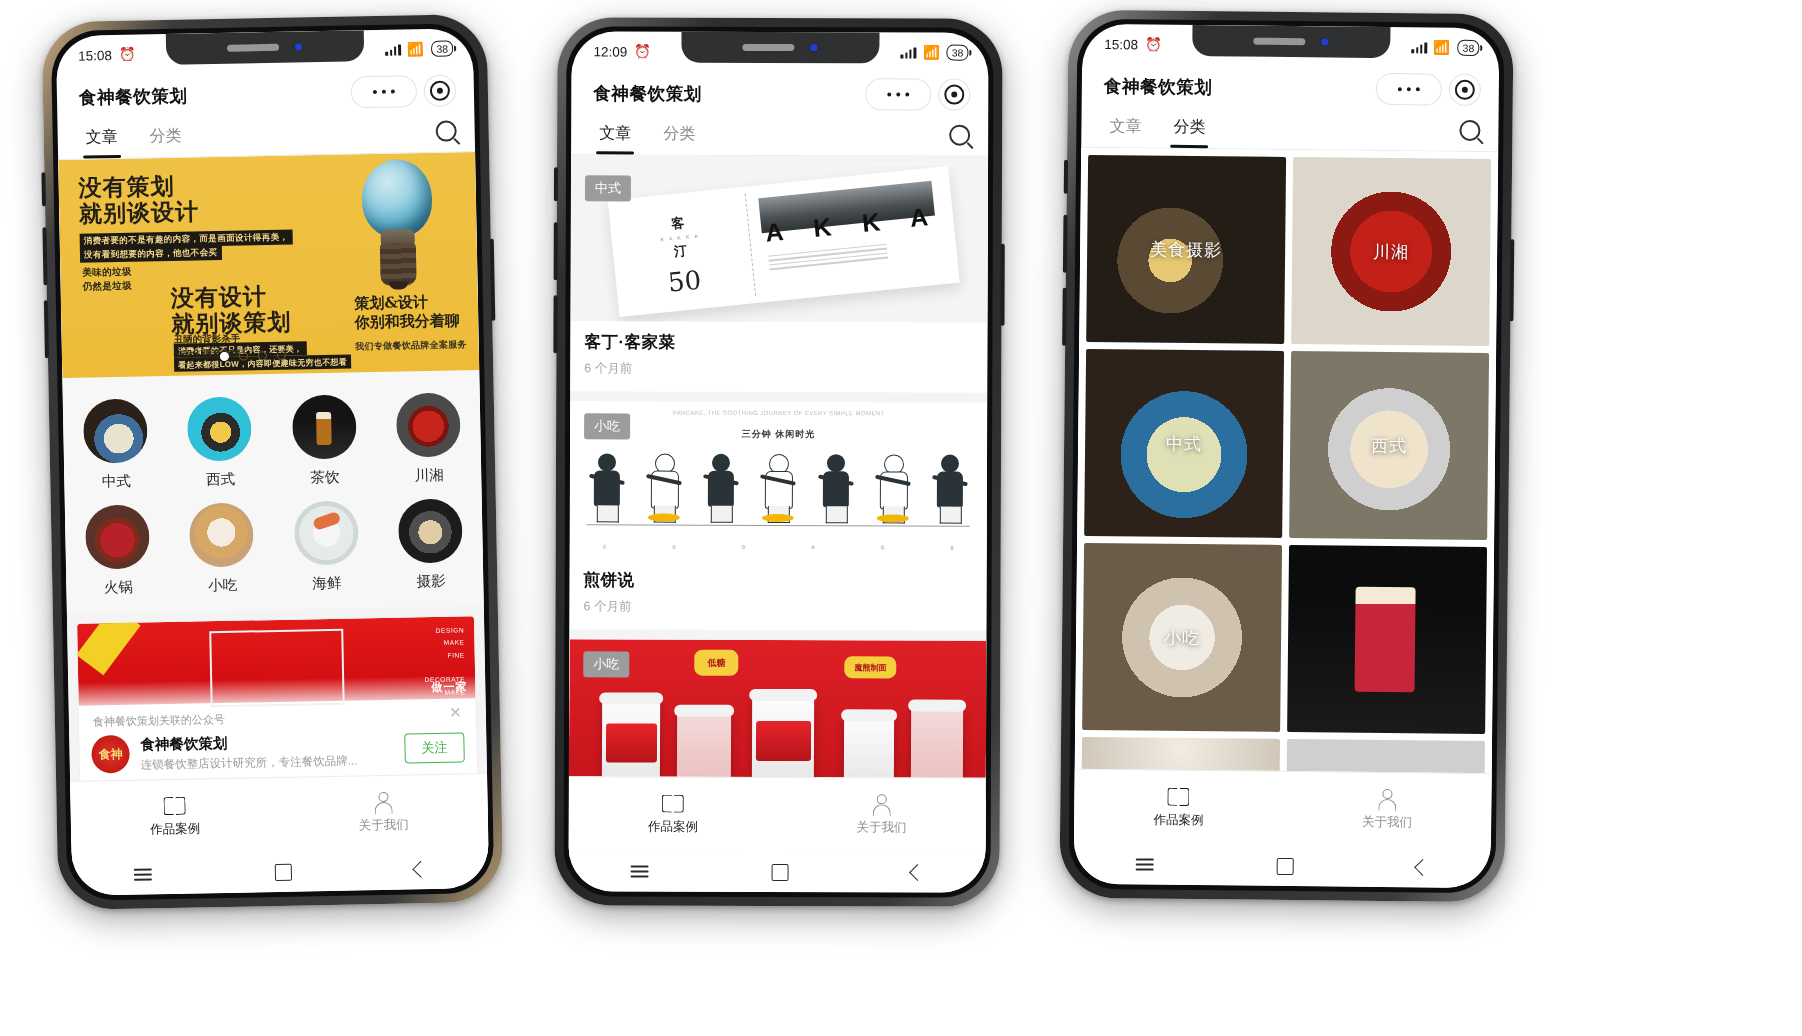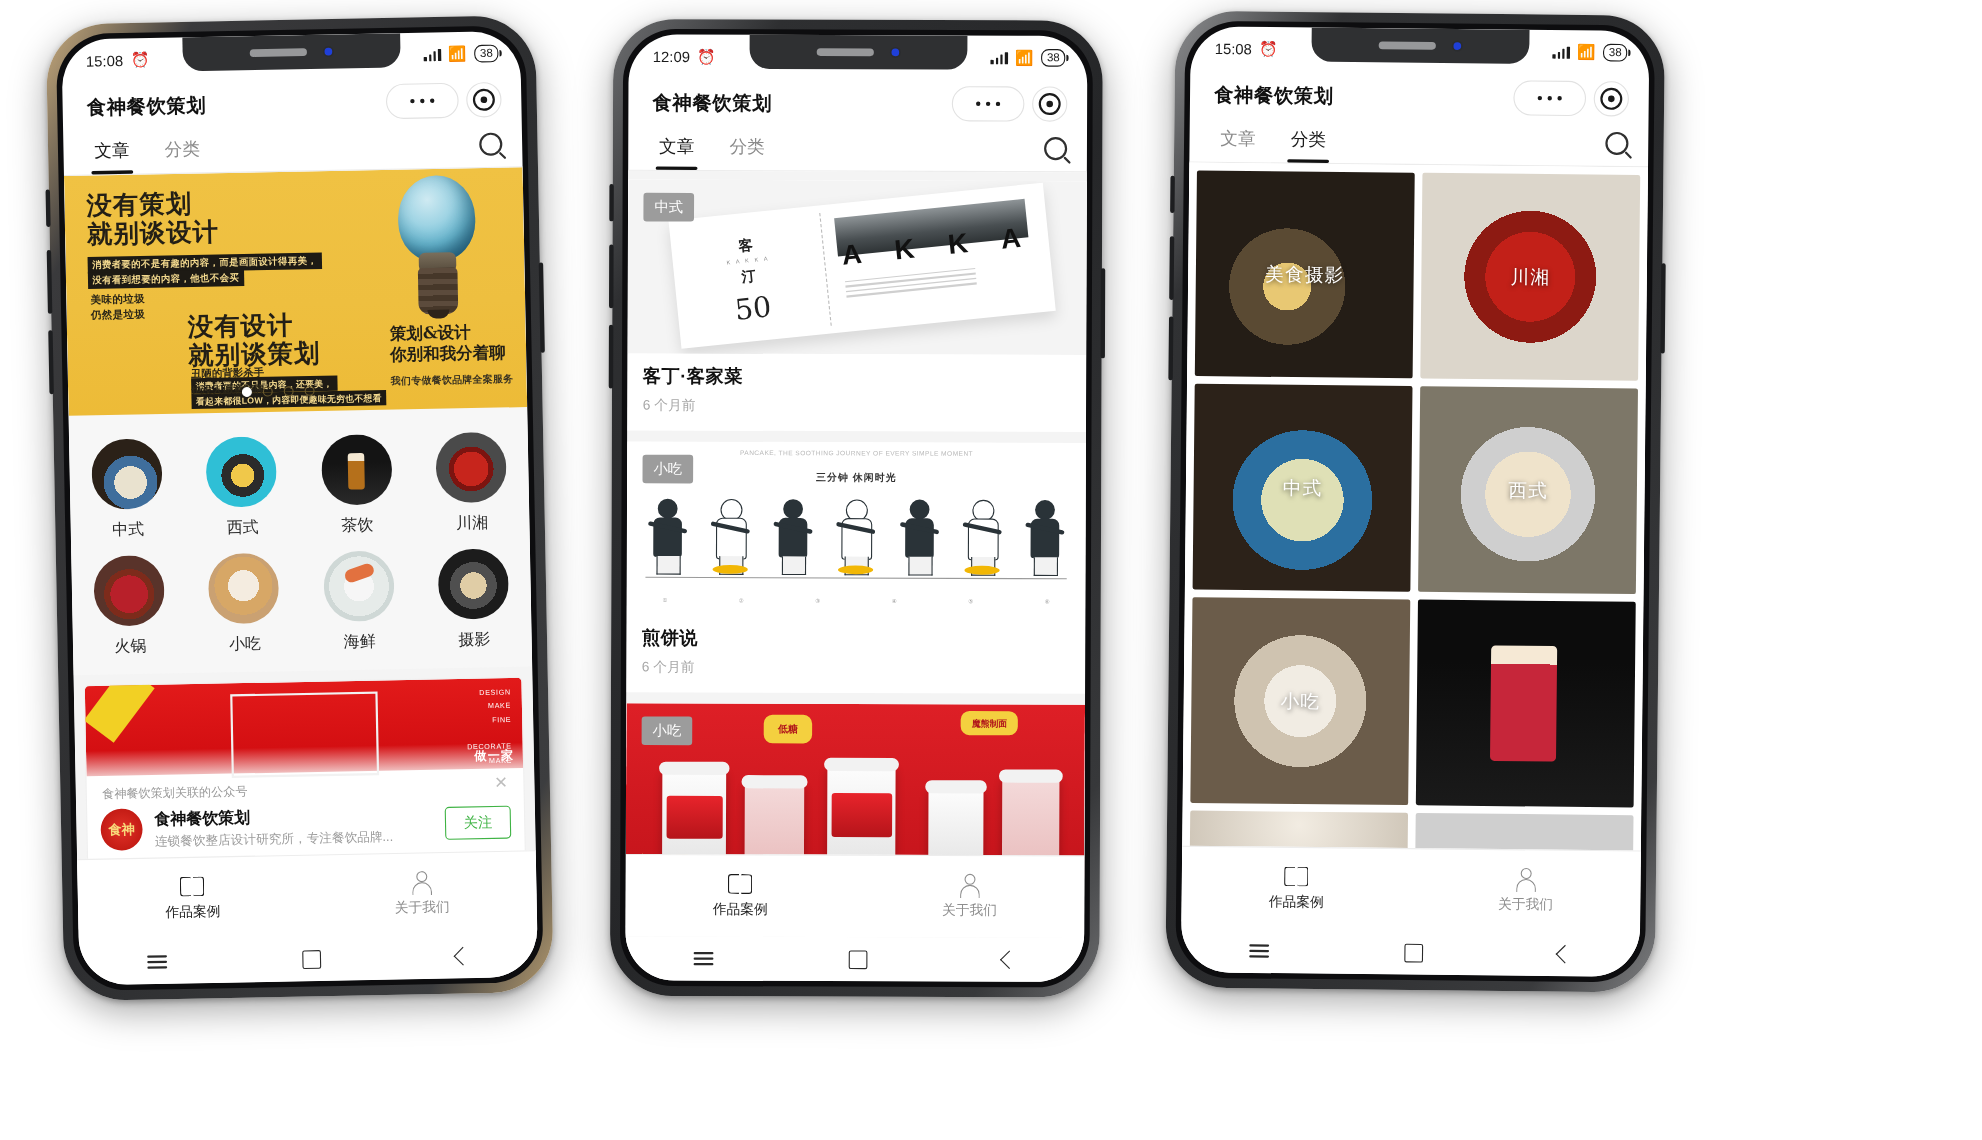--- a/index.html
+++ b/index.html
@@ -619,21 +619,21 @@
                     <i class="lid"></i>
                     <i class="lbl2"></i>
                   </span>
                 <span class="cup" style="left:66%;width:50px;height:76px;">
                     <i class="lid"></i>
                   </span>
                 <span class="cup red" style="left:82%;width:52px;height:86px;">
                     <i class="lid"></i>
                   </span>
                 <span class="ram-bubble" style="left:30%;top:10px;width:44px;height:26px;">低糖</span>
-                <span class="ram-bubble" style="left:66%;top:6px;width:52px;height:22px;font-size:8px;margin-left:29px;">魔熊制面</span>
+                <span class="ram-bubble" style="left:66%;top:16px;width:52px;height:22px;font-size:8px;">魔熊制面</span>
                 <span class="ram-txt">金汤拉面</span>
               </div>
               <div class="badge">小吃</div>
             </div>
             <div class="art-meta">
               <div class="art-title">魔熊·日式拉面包装</div>
             </div>
           </div>
         </div>
 

